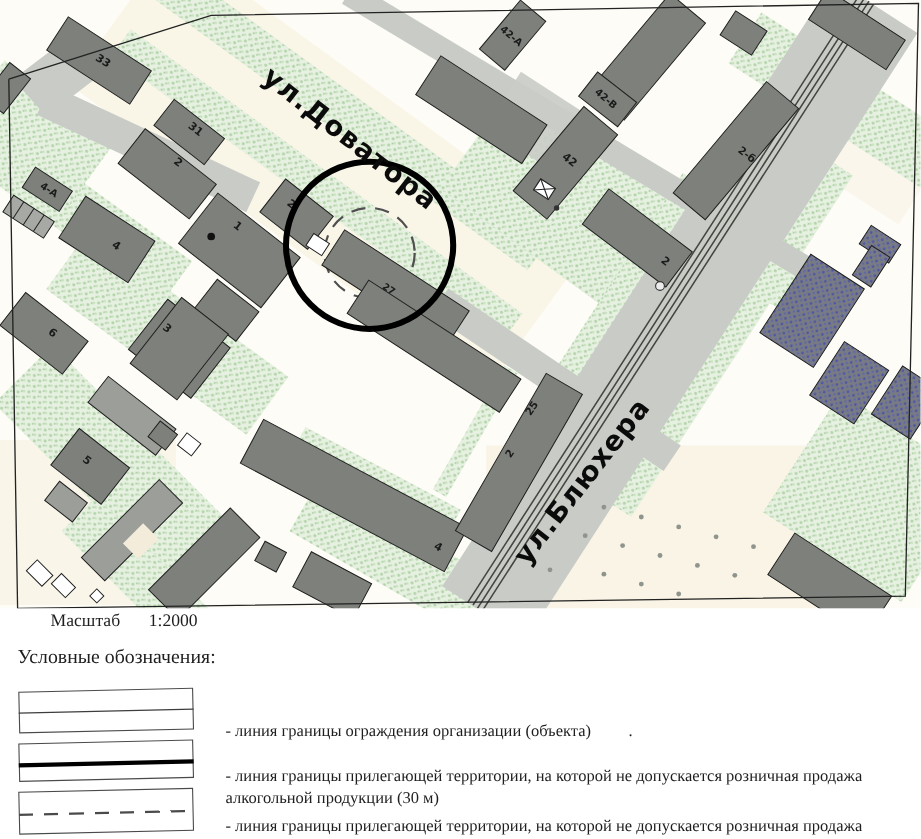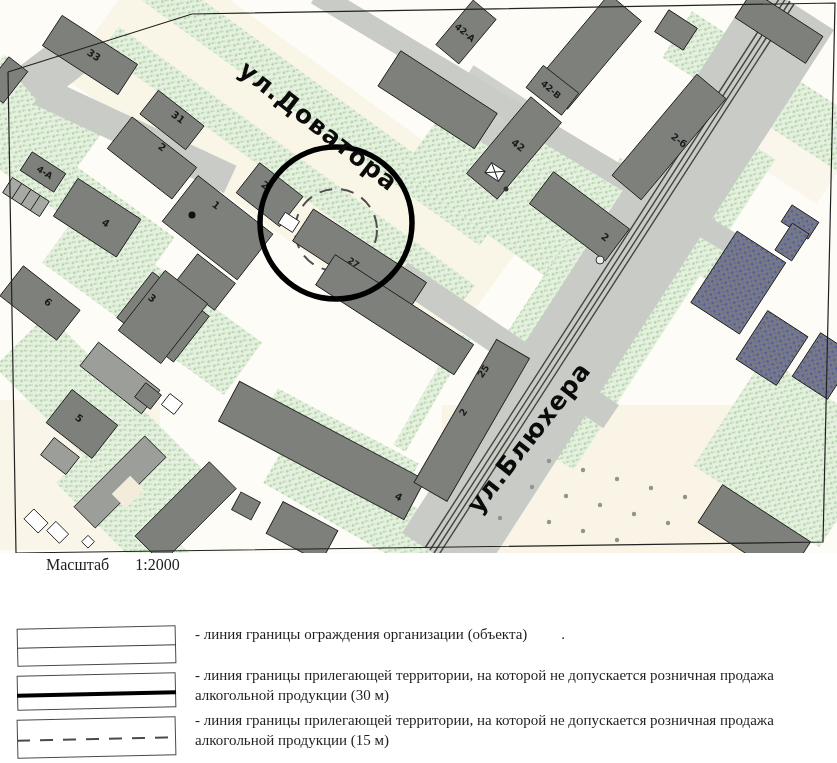--- a/index.html
+++ b/index.html
@@ -15,21 +15,21 @@
   .scale-row .val{margin-left:26px;}
   .legend-title{position:absolute;left:16px;top:34px;font-size:18px;}
   .sym-box{position:absolute;left:17px;width:157px;border:1px solid #4a4a4a;background:#fff;transform:rotate(-1.3deg);}
   .sym-box .mid{position:absolute;left:-1px;right:-1px;top:50%;}
   .mid.thin{border-top:1.4px solid #3d3d3d;}
   .mid.thick{border-top:4px solid #000;}
   .mid.dash{height:2px;background:repeating-linear-gradient(90deg,#4a4a4a 0 13px,transparent 13px 23px);}
   .sym-1{top:74px;height:36px;}
   .sym-2{top:121px;height:33px;}
   .sym-3{top:165px;height:37px;}
-  .leg-text{position:absolute;left:195px;width:625px;font-size:15px;line-height:1.3;}
+  .leg-text{position:absolute;left:205px;width:625px;font-size:15px;line-height:1.3;margin-top:31px;}
   .txt-1{top:72px;}
   .txt-2{top:113px;}
   .txt-3{top:158px;}
   .suffix-dot{margin-left:34px;}
 </style>
 </head>
 <body>
 
 <div class="page">
 
@@ -204,20 +204,21 @@
       </g>
 
       <polyline points="8,72 192,14 835,3 823,542 16,553 8,72" fill="none" stroke="#222222" stroke-width="1.2"></polyline>
     </svg>
   </div>
 
   <div class="legend">
     <div class="scale-row">
       <span>Масштаб</span><span class="val">1:2000</span>
     </div>
+    <div class="legend-title">Условные обозначения:</div>
 
     <div class="sym-box sym-1">
       <div class="mid thin"></div>
     </div>
     <div class="leg-text txt-1">
       <span>- линия границы ограждения организации (объекта)</span><span class="suffix-dot">.</span>
     </div>
 
     <div class="sym-box sym-2">
       <div class="mid thick"></div>

